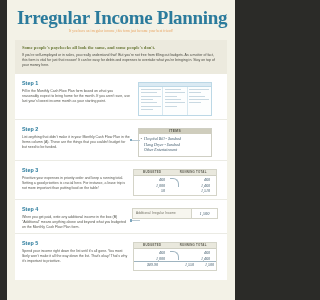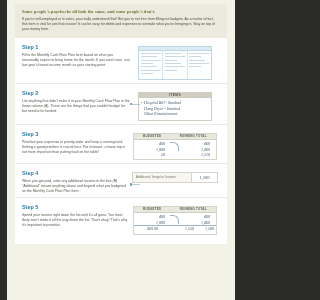--- a/index.html
+++ b/index.html
@@ -264,20 +264,24 @@
     left: 0; top: -1.2px;
     width: 2.4px; height: 2.4px;
     background: #7fa7bd;
   }
 </style>
 </head>
 <body>
 
 <div class="page">
 
+  <div class="header">
+    <div class="title">Irregular Income Planning</div>
+    <div class="subtitle">If you have an irregular income, this form just became your best friend!</div>
+  </div>
 
   <div class="intro">
     <div class="intro-head">Some people's paychecks all look the same, and some people's don't.</div>
     <div class="intro-body">If you're self-employed or in sales, you really understand that! But you're not free from filling out budgets. As a matter of fact, this form is vital for just that reason! It can be easy for debts and expenses to overtake what you're bringing in. Stay on top of your money here.</div>
   </div>
 
   <div class="body-area">
 
     <div class="step">
       <div class="step-text">

